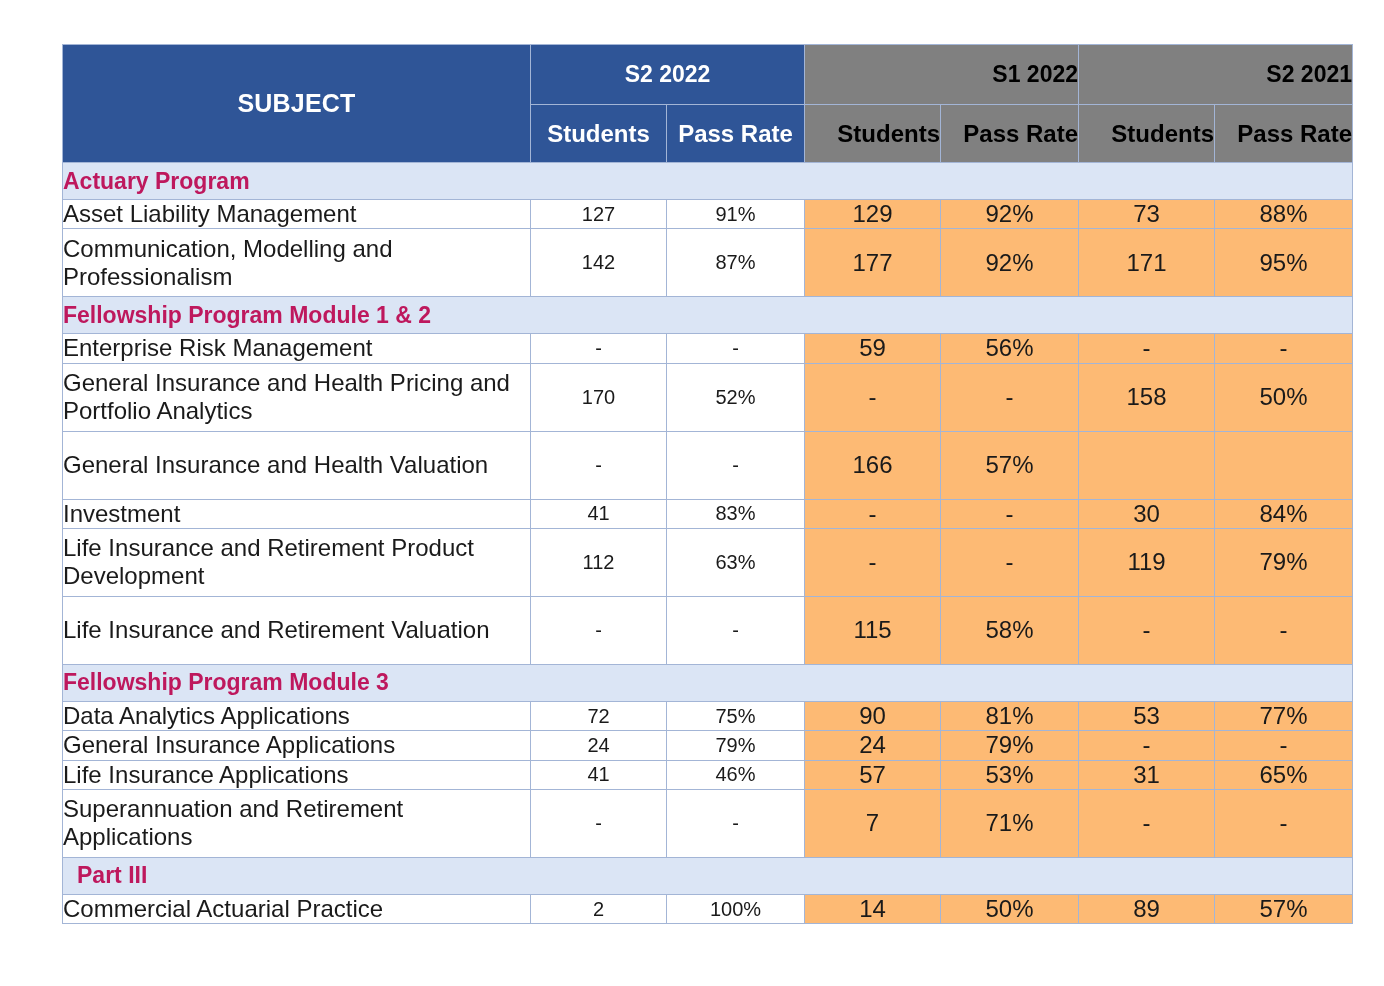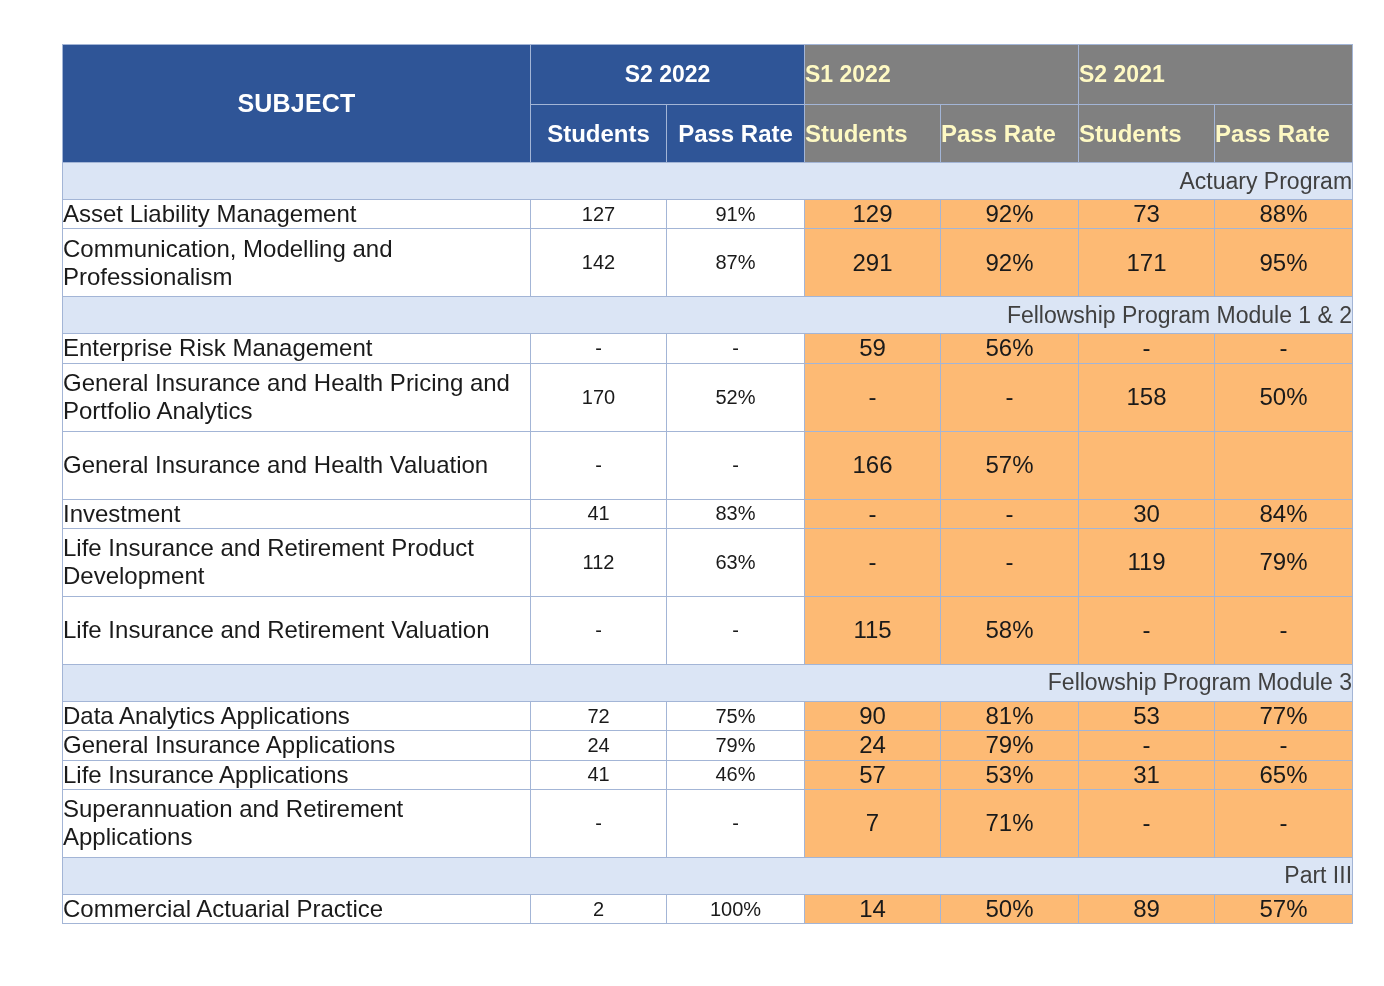--- a/index.html
+++ b/index.html
@@ -51,48 +51,48 @@
 
   th.hdr-blue {
     background: #2f5597;
     color: #ffffff;
     font-weight: bold;
     text-align: center;
   }
 
   th.hdr-gray {
     background: #808080;
-    color: #fef9c3;
-    font-weight: bold;
-    text-align: left;
+    color: #000000;
+    font-weight: bold;
+    text-align: right;
   }
 
   th.period-top {
     font-size: 23px;
     height: 60px;
   }
 
   th.period-sub {
     font-size: 24px;
     height: 58px;
   }
 
   
   td.section-row {
     background: #dbe5f5;
-    color: #404040;
+    color: #be185d;
     font-size: 23px;
-    font-weight: normal;
+    font-weight: bold;
     height: 37px;
-    text-align: right;
+    text-align: left;
     padding-left: 7px;
     border-left: 1px solid #a3b5d6;
     border-right: 1px solid #a3b5d6;
   }
-  td.section-row.indented { }
+  td.section-row.indented { padding-left: 14px; }
 
   
   td.subject-cell {
     background: #ffffff;
     color: #1a1a1a;
     font-size: 24px;
     text-align: left;
     padding: 3px 6px 3px 7px;
     line-height: 1.18;
   }
@@ -154,21 +154,21 @@
           <td class="val-white">91%</td>
           <td class="val-gray">129</td>
           <td class="val-gray">92%</td>
           <td class="val-gray">73</td>
           <td class="val-gray">88%</td>
         </tr>
         <tr class="r2">
           <td class="subject-cell">Communication, Modelling and Professionalism</td>
           <td class="val-white">142</td>
           <td class="val-white">87%</td>
-          <td class="val-gray">291</td>
+          <td class="val-gray">177</td>
           <td class="val-gray">92%</td>
           <td class="val-gray">171</td>
           <td class="val-gray">95%</td>
         </tr>
         <tr>
           <td class="section-row" colspan="7">Fellowship Program Module 1 &amp; 2</td>
         </tr>
         <tr class="r1">
           <td class="subject-cell">Enterprise Risk Management</td>
           <td class="val-white">-</td>

